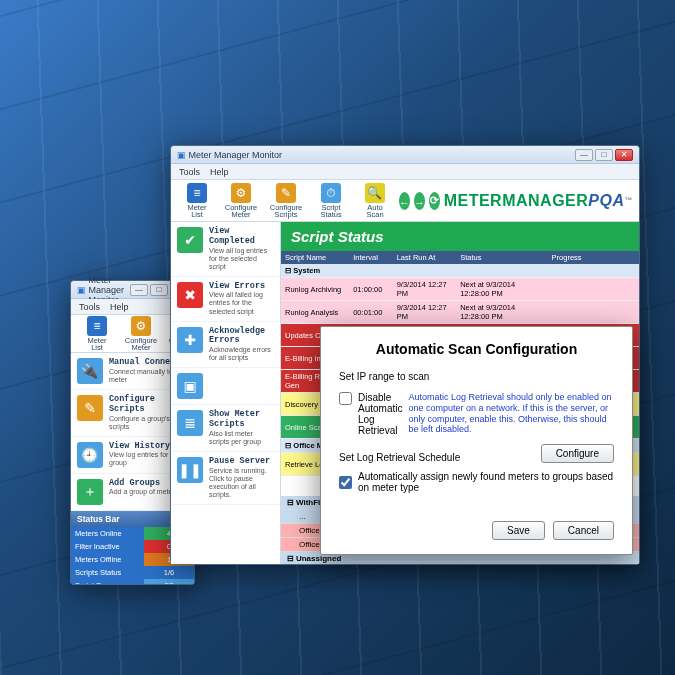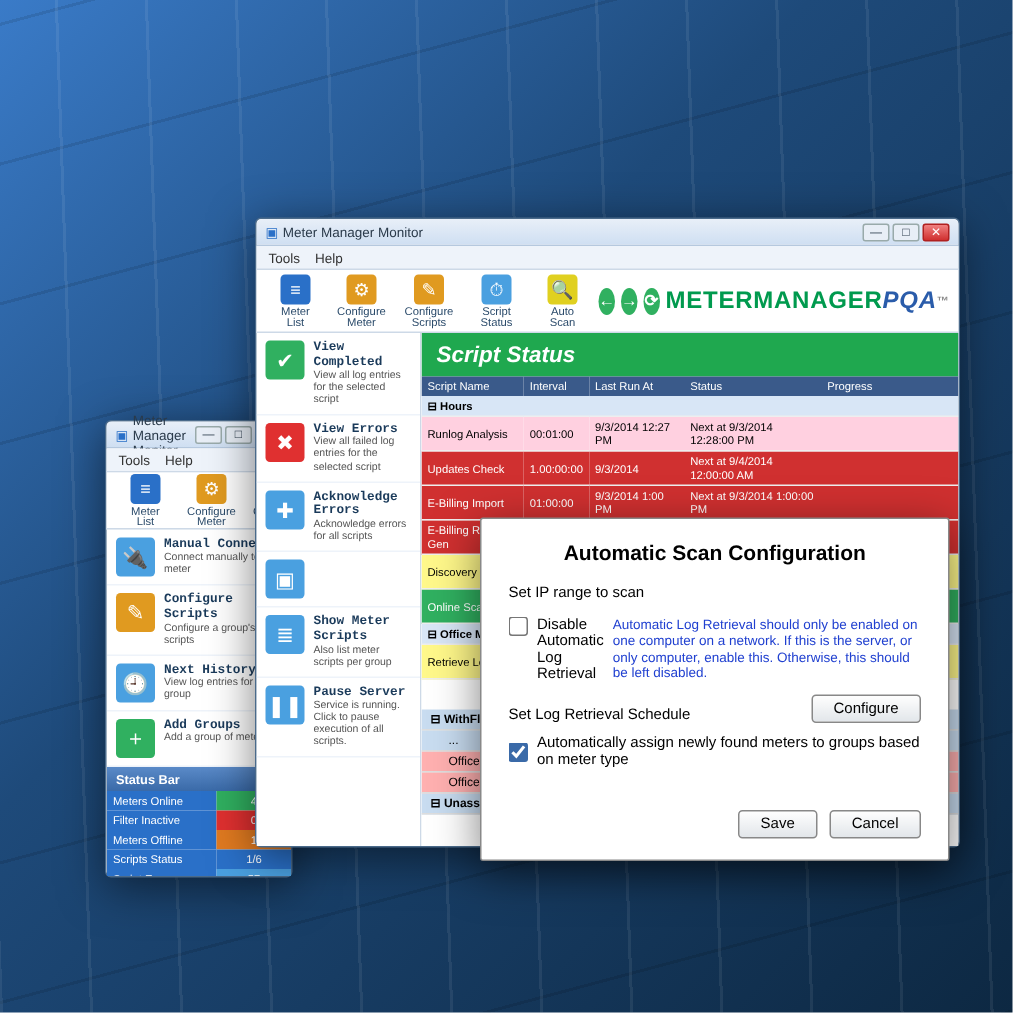--- a/index.html
+++ b/index.html
@@ -137,21 +137,21 @@
         <div class="side-item">
       <div class="side-ico" style="background:#e09a20">✎</div>
       <div class="side-txt">
         <div class="side-title">Configure Scripts</div>
         <div class="side-desc">Configure a group's scripts</div>
       </div>
         </div>
         <div class="side-item">
       <div class="side-ico" style="background:#4aa0e0">🕘</div>
       <div class="side-txt">
-        <div class="side-title">Next History</div>
+        <div class="side-title">View History</div>
         <div class="side-desc">View log entries for the group</div>
       </div>
         </div>
         <div class="side-item">
       <div class="side-ico" style="background:#30b060">＋</div>
       <div class="side-txt">
         <div class="side-title">Add Groups</div>
         <div class="side-desc">Add a group of meters</div>
       </div>
         </div>
@@ -281,21 +281,28 @@
             <tr id="win2-thead">
               <th>Script Name</th>
               <th>Interval</th>
               <th>Last Run At</th>
               <th>Status</th>
               <th>Progress</th>
             </tr>
           </thead>
         <tbody id="win2-tbody">
             <tr class="grp-row">
-              <td colspan="5">⊟ Hours</td>
+              <td colspan="5">⊟ System</td>
+            </tr>
+            <tr style="background:#ffd0e0;color:#000">
+     <td>Runlog Archiving</td>
+     <td>01:00:00</td>
+     <td>9/3/2014 12:27 PM</td>
+     <td>Next at 9/3/2014 12:28:00 PM</td>
+     <td></td>
             </tr>
             <tr style="background:#ffd0e0;color:#000">
      <td>Runlog Analysis</td>
      <td>00:01:00</td>
      <td>9/3/2014 12:27 PM</td>
      <td>Next at 9/3/2014 12:28:00 PM</td>
      <td></td>
             </tr>
             <tr style="background:#d03030;color:#fff">
      <td>Updates Check</td>
@@ -375,21 +382,21 @@
               </tr>
             </tbody>
           </table>
       </div>
       <div style="flex:1"></div>
 
     </div>
   </div>
 </div>
 
-<div class="dialog" style="left:320px; top:345px; width:313px;">
+<div class="dialog" style="left:320px; top:326px; width:313px;">
   <h2>Automatic Scan Configuration</h2>
   <div class="fld">
     <div style="margin-bottom:2px;">Set IP range to scan</div>
   </div>
   <div class="fld" style="display:flex; gap:6px; align-items:flex-start;">
     <input type="checkbox" class="chk" style="">
     <label style="width:90px;">Disable Automatic Log Retrieval</label>
     <div class="note">Automatic Log Retrieval should only be enabled on one computer on a network. If this is the server, or only computer, enable this. Otherwise, this should be left disabled.</div>
   </div>
   <div class="fld" style="display:flex; align-items:flex-end; gap:8px;">

